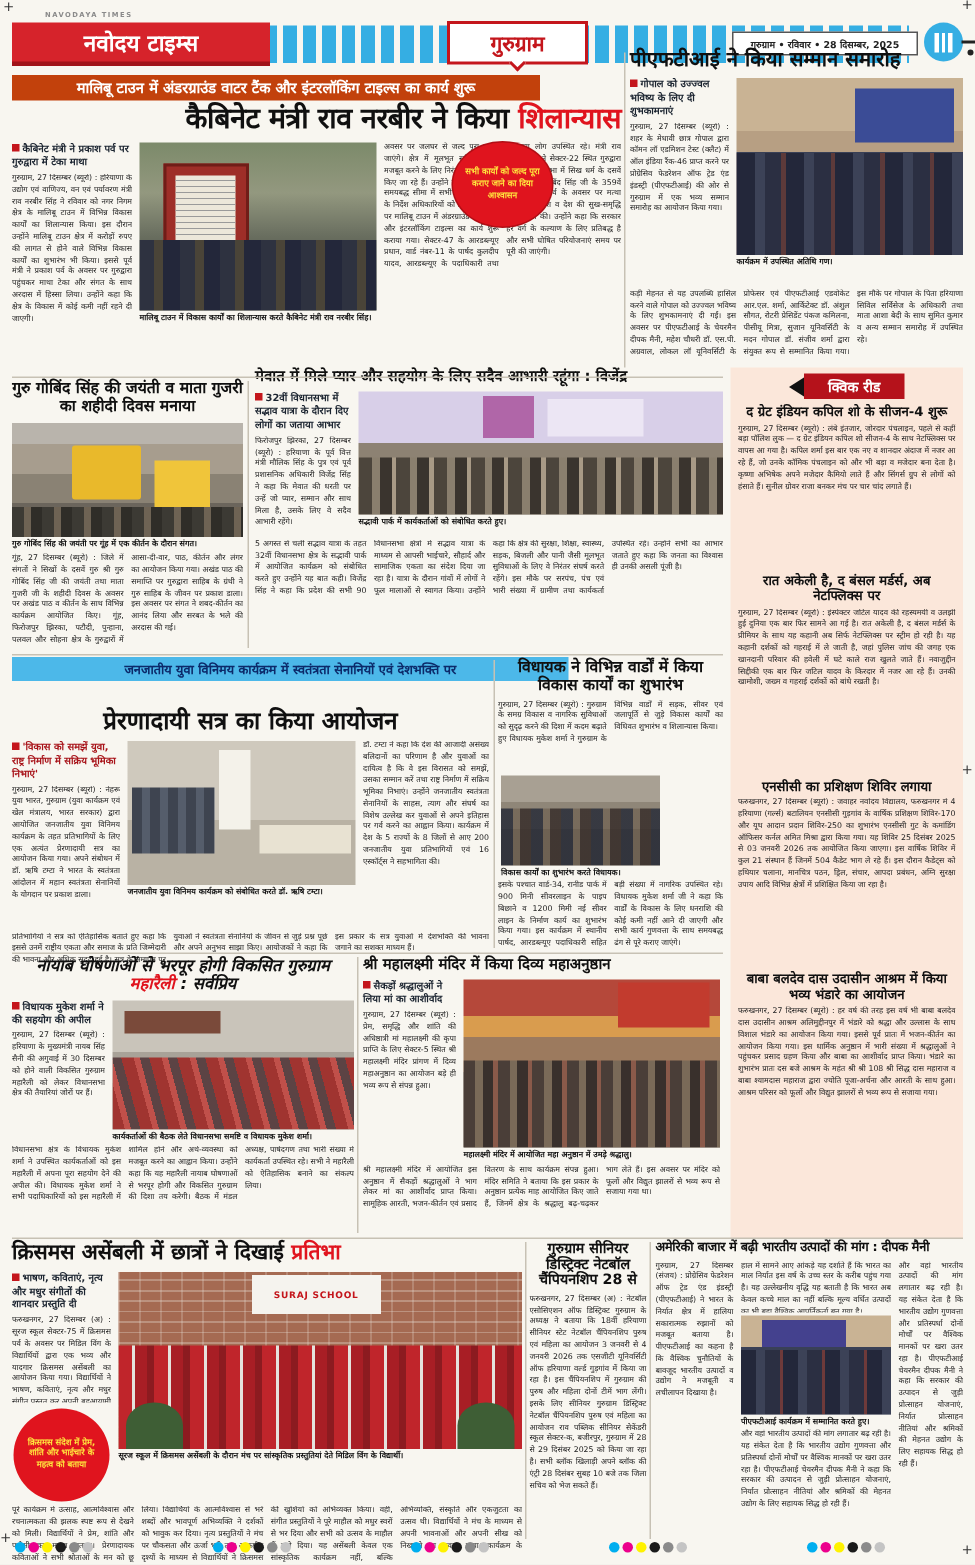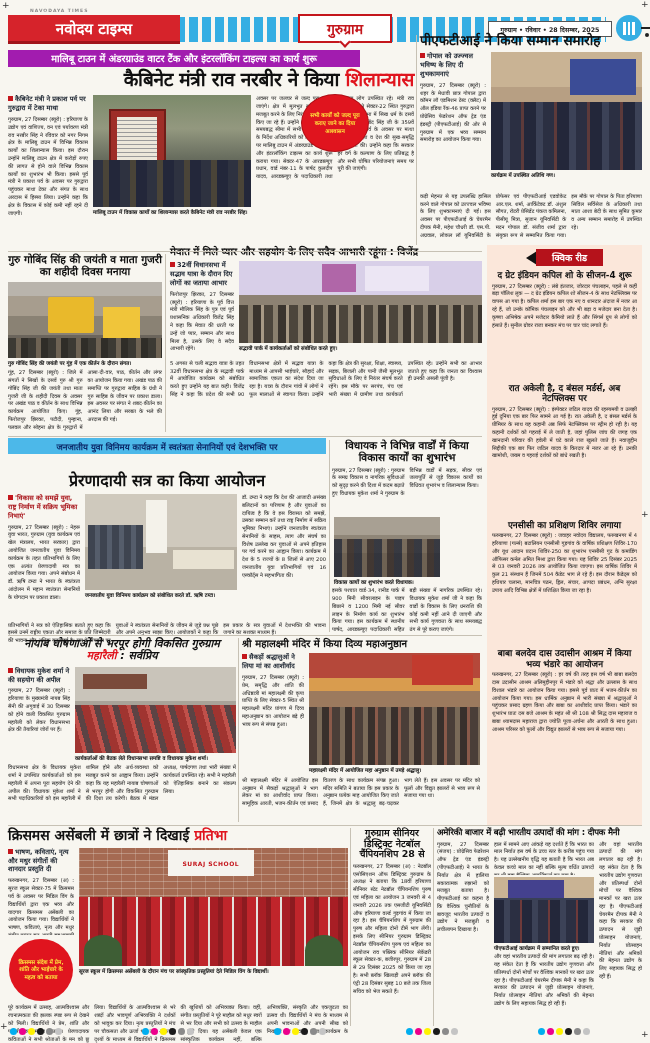--- a/index.html
+++ b/index.html
@@ -94,21 +94,21 @@
     <div class="date-box" style="left:488px;top:21px;width:124px;height:16px;">गुरुग्राम • रविवार • 28 दिसम्बर, 2025</div>
     <div class="page-circle" style="left:616px;top:15px;">
         <i></i>
         <i></i>
         <i></i>
       </div>
     <span class="circle-line" style="left:641px;top:27px;"></span>
     <span class="circle-dot" style="left:645px;top:33px;"></span>
   </div>
 
-  <div class="art" style="left:8px;top:50px;width:352px;height:17px;background:#a21caf;color:#fff;font-weight:bold;font-size:9.8px;display:flex;align-items:center;justify-content:center;">मालिबू टाउन में अंडरग्राउंड वाटर टैंक और इंटरलॉकिंग टाइल्स का कार्य शुरू</div>
+  <div class="art" style="left:8px;top:50px;width:352px;height:17px;background:#c2410c;color:#fff;font-weight:bold;font-size:9.8px;display:flex;align-items:center;justify-content:center;">मालिबू टाउन में अंडरग्राउंड वाटर टैंक और इंटरलॉकिंग टाइल्स का कार्य शुरू</div>
 
   <section class="art" style="left:8px;top:69px;width:406px;">
     <h2 class="hx nw" style="font-size:19px;letter-spacing:-0.3px;text-align:right;"><span>कैबिनेट मंत्री राव नरबीर ने किया </span><span class="acc">शिलान्यास</span></h2>
     <div class="row" style="margin-top:5px;">
       <div style="width:80px;flex:none;">
         <div class="subhead"><span class="sq"></span><span>कैबिनेट मंत्री ने प्रकाश पर्व पर गुरुद्वारा में टेका माथा</span></div>
         <div class="bd" style="height:132px;">गुरुग्राम, 27 दिसम्बर (ब्यूरो) : हरियाणा के उद्योग एवं वाणिज्य, वन एवं पर्यावरण मंत्री राव नरबीर सिंह ने रविवार को नगर निगम क्षेत्र के मालिबू टाउन में विभिन्न विकास कार्यों का शिलान्यास किया। इस दौरान उन्होंने मालिबू टाउन क्षेत्र में करोड़ों रुपए की लागत से होने वाले विभिन्न विकास कार्यों का शुभारंभ भी किया। इससे पूर्व मंत्री ने प्रकाश पर्व के अवसर पर गुरुद्वारा पहुंचकर माथा टेका और संगत के साथ अरदास में हिस्सा लिया। उन्होंने कहा कि क्षेत्र के विकास में कोई कमी नहीं रहने दी जाएगी।</div>
       </div>
       <div style="width:158px;flex:none;">
         <div class="ph" style="height:112px;background:linear-gradient(180deg,#7c8a6a 0%,#93987f 30%,#6a6f60 55%,#474c42 80%,#3a3e36 100%);">
@@ -167,21 +167,21 @@
           <span class="banner" style="left:34%;top:4%;width:14%;height:34%;background:#b066a8;"></span>
           <span class="banner" style="left:52%;top:6%;width:26%;height:30%;background:#ece6f4;"></span>
           <span class="crowd" style="height:46%;background:repeating-linear-gradient(90deg,#4c453c 0 9px,#8a7f6e 9px 14px,#3a342e 14px 22px,#a89a86 22px 25px);"></span>
         </div>
         <div class="cap">सद्भावी पार्क में कार्यकर्ताओं को संबोधित करते हुए।</div>
       </div>
     </div>
     <div class="bd cols4" style="height:74px;margin-top:3px;">5 अगस्त से चली सद्भाव यात्रा के तहत 32वीं विधानसभा क्षेत्र के सद्भावी पार्क में आयोजित कार्यक्रम को संबोधित करते हुए उन्होंने यह बात कही। विजेंद्र सिंह ने कहा कि प्रदेश की सभी 90 विधानसभा क्षेत्रों में सद्भाव यात्रा के माध्यम से आपसी भाईचारे, सौहार्द और सामाजिक एकता का संदेश दिया जा रहा है। यात्रा के दौरान गांवों में लोगों ने फूल मालाओं से स्वागत किया। उन्होंने कहा कि क्षेत्र की सुरक्षा, शिक्षा, स्वास्थ्य, सड़क, बिजली और पानी जैसी मूलभूत सुविधाओं के लिए वे निरंतर संघर्ष करते रहेंगे। इस मौके पर सरपंच, पंच एवं भारी संख्या में ग्रामीण तथा कार्यकर्ता उपस्थित रहे। उन्होंने सभी का आभार जताते हुए कहा कि जनता का विश्वास ही उनकी असली पूंजी है।</div>
   </section>
 
-  <div class="blue-strip" style="left:8px;top:438px;width:318px;height:16px;">जनजातीय युवा विनिमय कार्यक्रम में स्वतंत्रता सेनानियों एवं देशभक्ति पर</div>
+  <div class="blue-strip" style="left:8px;top:438px;width:371px;height:16px;">जनजातीय युवा विनिमय कार्यक्रम में स्वतंत्रता सेनानियों एवं देशभक्ति पर</div>
 
   <section class="art" style="left:8px;top:457px;width:318px;margin-top:15px;">
     <h2 class="hx ctr nw" style="font-size:16px;">प्रेरणादायी सत्र का किया आयोजन</h2>
     <div class="row" style="margin-top:4px;">
       <div style="width:72px;flex:none;">
         <div class="subhead red"><span class="sq"></span><span>'विकास को समझें युवा, राष्ट्र निर्माण में सक्रिय भूमिका निभाएं'</span></div>
         <div class="bd" style="height:96px;">गुरुग्राम, 27 दिसम्बर (ब्यूरो) : नेहरू युवा भारत, गुरुग्राम (युवा कार्यक्रम एवं खेल मंत्रालय, भारत सरकार) द्वारा आयोजित जनजातीय युवा विनिमय कार्यक्रम के तहत प्रतिभागियों के लिए एक अत्यंत प्रेरणादायी सत्र का आयोजन किया गया। अपने संबोधन में डॉ. ऋषि टम्टा ने भारत के स्वतंत्रता आंदोलन में महान स्वतंत्रता सेनानियों के योगदान पर प्रकाश डाला।</div>
       </div>
       <div style="width:152px;flex:none;">
         <div class="ph" style="height:96px;background:linear-gradient(180deg,#cfc9bd 0 55%,#b9b2a4 55%);">

